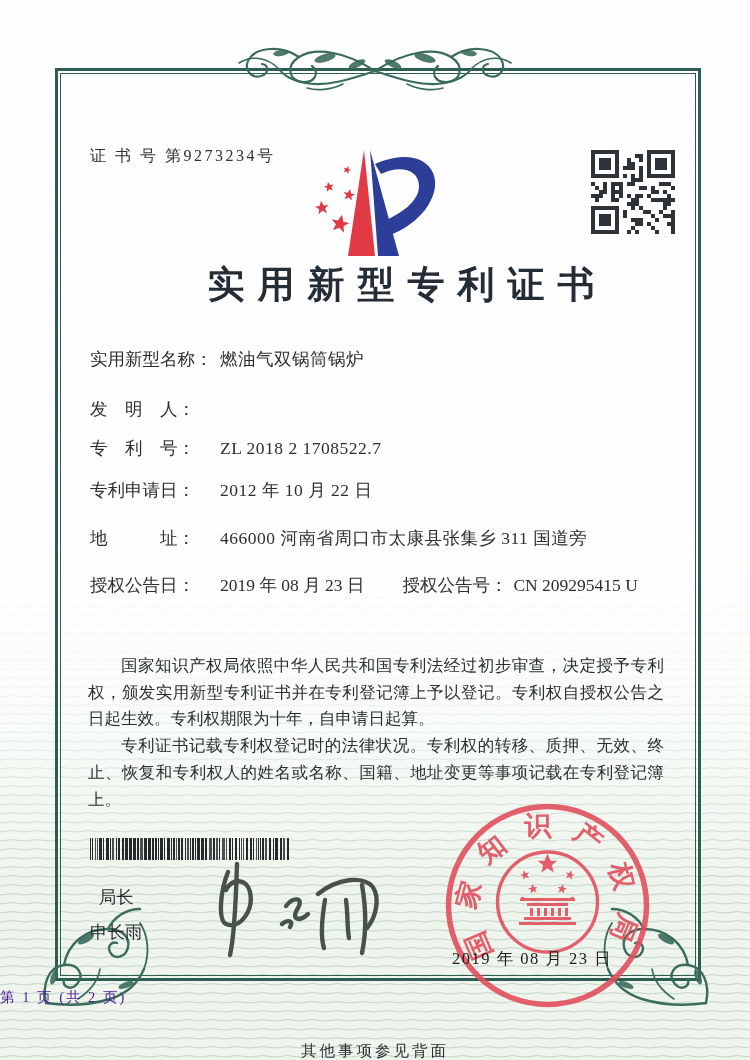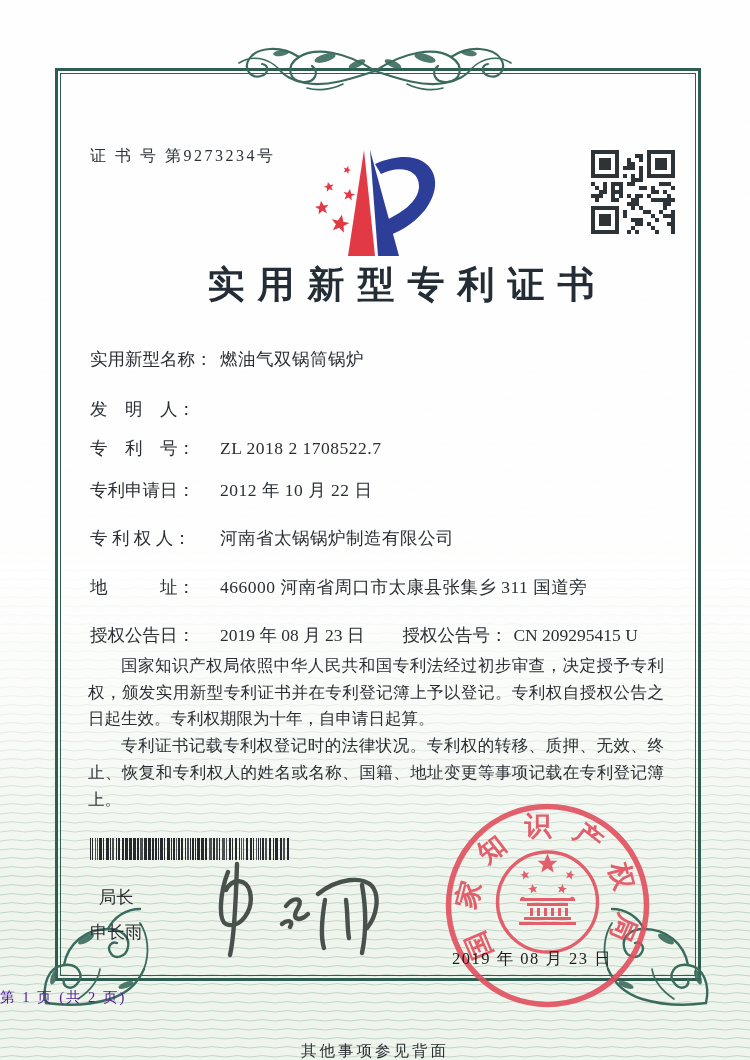--- a/index.html
+++ b/index.html
@@ -372,24 +372,20 @@
         <span class="flabel">发　明　人：</span>
       </div>
       <div class="frow r-pno">
         <span class="flabel">专　利　号：</span>
         <span class="fvalue">ZL 2018 2 1708522.7</span>
       </div>
       <div class="frow r-fdate">
         <span class="flabel">专利申请日：</span>
         <span class="fvalue">2012 年 10 月 22 日</span>
       </div>
-      <div class="frow r-patentee">
-        <span class="flabel">专 利 权 人：</span>
-        <span class="fvalue">河南省太锅锅炉制造有限公司</span>
-      </div>
       <div class="frow r-addr">
         <span class="flabel">地　　　址：</span>
         <span class="fvalue">466000 河南省周口市太康县张集乡 311 国道旁</span>
       </div>
       <div class="frow r-grant">
         <span class="flabel">授权公告日：</span>
         <span>2019 年 08 月 23 日</span>
         <span class="grant-pair2">
           <span class="flabel">授权公告号：</span>
           <span>CN 209295415 U</span>

